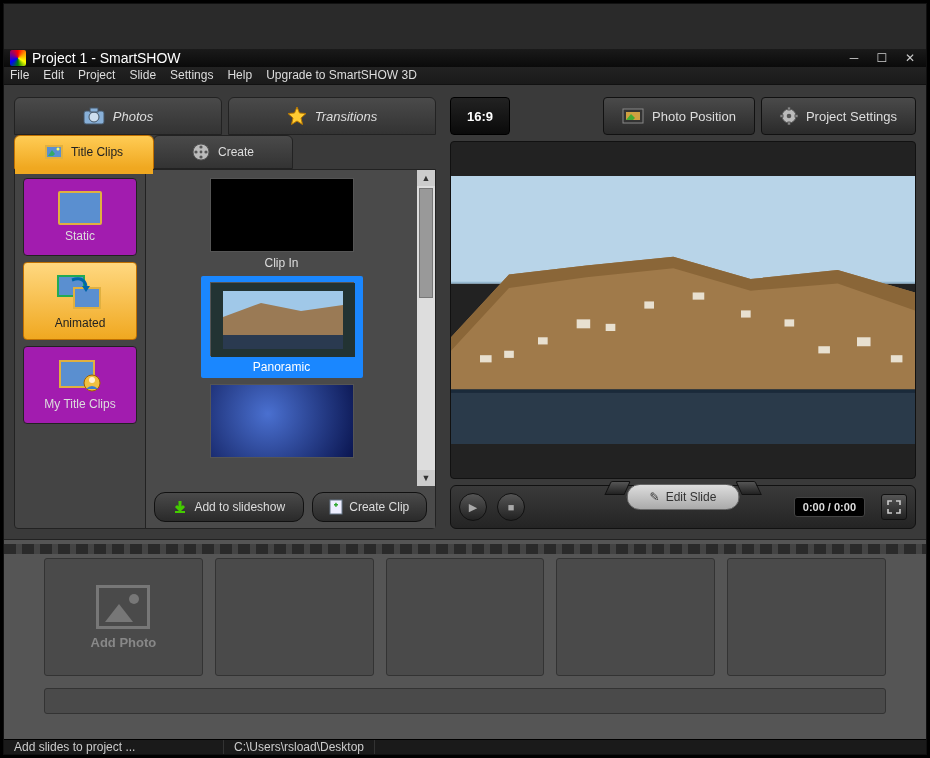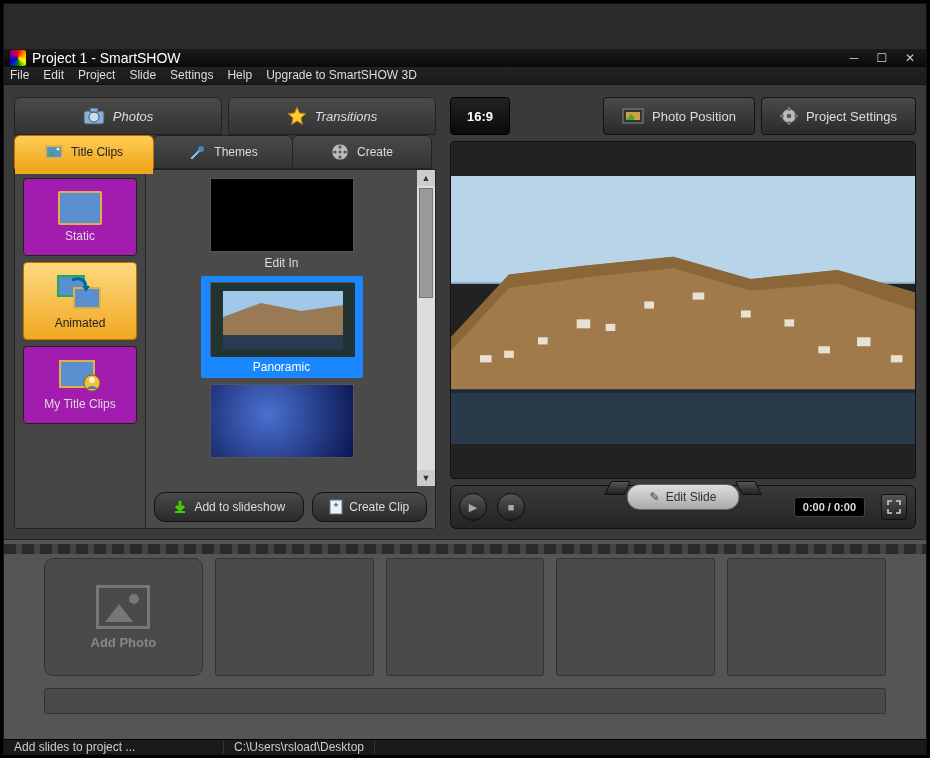--- a/index.html
+++ b/index.html
@@ -48,21 +48,21 @@
 .editslide { background:linear-gradient(#ddd,#aaa); border:1px solid #666; border-radius:14px; height:26px; padding:0 22px; display:flex; align-items:center; gap:6px; color:#333; font-size:12px; position:absolute; left:50%; transform:translateX(-50%); top:-2px; }
 .editslide::before,.editslide::after { content:""; position:absolute; width:18px; height:12px; background:linear-gradient(#555,#222); top:-4px; border-radius:2px 2px 0 0; border:1px solid #111; }
 .editslide::before { left:-20px; transform:skewX(-25deg); }
 .editslide::after { right:-20px; transform:skewX(25deg); }
 .timecode { margin-left:auto; background:#000; border:1px solid #444; border-radius:3px; padding:3px 8px; color:#ddd; font-size:11px; font-weight:bold; }
 .fsbtn { width:26px; height:26px; background:linear-gradient(#555,#222); border:1px solid #111; border-radius:3px; display:flex; align-items:center; justify-content:center; color:#ccc; margin-left:6px; }
 .timeline { height:200px; background:#555; border-top:1px solid #222; padding:18px 40px 10px; position:relative; }
 .timeline::before { content:""; position:absolute; top:4px; left:0; right:0; height:10px; background:repeating-linear-gradient(90deg,#2a2a2a 0 12px,#444 12px 18px); }
 .tlslots { display:flex; gap:12px; height:118px; }
 .tlslot { flex:1; background:#4a4a4a; border:1px solid #333; border-radius:3px; display:flex; align-items:center; justify-content:center; color:#888; }
-.tlslot.addphoto { flex-direction:column; gap:6px; font-size:13px; font-weight:bold;border-radius:9px; }
+.tlslot.addphoto { flex-direction:column; gap:6px; font-size:13px; font-weight:bold; }
 .tlslot.addphoto .picon { width:54px; height:44px; border:3px solid #777; position:relative; }
 .tlslot.addphoto .picon::before { content:""; position:absolute; width:10px; height:10px; background:#777; border-radius:50%; top:6px; right:8px; }
 .tlslot.addphoto .picon::after { content:""; position:absolute; left:6px; bottom:4px; width:0; height:0; border-left:14px solid transparent; border-right:14px solid transparent; border-bottom:18px solid #777; }
 .tlaudio { margin-top:12px; height:26px; background:#4a4a4a; border:1px solid #333; border-radius:3px; }
 .statusbar { height:24px; background:#1a1a1a; border-top:1px solid #000; display:flex; align-items:center; color:#ccc; font-size:12px; }
 .statusbar div { padding:0 10px; height:100%; display:flex; align-items:center; border-right:1px solid #333; }
 svg { display:block; }
 </style>
 </head>
 <body>
@@ -118,29 +118,20 @@
                 <svg width="18" height="14" viewBox="0 0 18 14">
                   <rect x="1" y="1" width="16" height="12" fill="#5a8fd0" stroke="#e0b040" stroke-width="2"></rect>
                   <polygon points="3,11 7,5 10,9 8,11" fill="#3a6"></polygon>
                   <circle cx="13" cy="4" r="1.5" fill="#ff6"></circle>
                 </svg>
               </span>
       <span>Title Clips</span>
      </div>
      <div class="subtab">
       <span>
-                <svg width="18" height="16" viewBox="0 0 18 16">
-                  <path d="M2 14 L12 4 L14 6 L4 16 Z" fill="#8bd" stroke="#345"></path>
-                  <circle cx="13" cy="5" r="3" fill="#48c"></circle>
-                </svg>
-              </span>
-      <span>Themes</span>
-     </div>
-     <div class="subtab">
-      <span>
                 <svg width="18" height="18" viewBox="0 0 18 18">
                   <circle cx="9" cy="9" r="8" fill="#bbb" stroke="#555"></circle>
                   <circle cx="9" cy="4" r="1.6" fill="#555"></circle>
                   <circle cx="14" cy="9" r="1.6" fill="#555"></circle>
                   <circle cx="9" cy="14" r="1.6" fill="#555"></circle>
                   <circle cx="4" cy="9" r="1.6" fill="#555"></circle>
                   <circle cx="9" cy="9" r="1.4" fill="#555"></circle>
                 </svg>
               </span>
       <span>Create</span>
@@ -168,21 +159,21 @@
                   <circle cx="34" cy="21" r="3" fill="#fff0d0"></circle>
                   <path d="M28 30 Q34 24 40 30" fill="#3a7bd0"></path>
                 </svg>
        <span>My Title Clips</span>
       </div>
      </div>
      <div class="itemscol">
       <div class="items-scroll">
        <div class="clipcard">
         <div class="prev" style="background:#000"></div>
-        <span>Edit In</span>
+        <span>Clip In</span>
        </div>
        <div class="clipcard selected">
         <div class="prev">
          <svg width="144" height="74" viewBox="0 0 144 74" preserveAspectRatio="none">
                       <rect width="144" height="74" fill="#233"></rect>
                       <rect x="12" y="8" width="120" height="58" fill="#000"></rect>
                       <rect x="12" y="8" width="120" height="26" fill="#a0c8e8"></rect>
                       <path d="M12 34 L50 20 L90 28 L132 22 L132 52 L12 52 Z" fill="#9a7a55"></path>
                       <rect x="12" y="52" width="120" height="14" fill="#2a3a50"></rect>
                     </svg>

